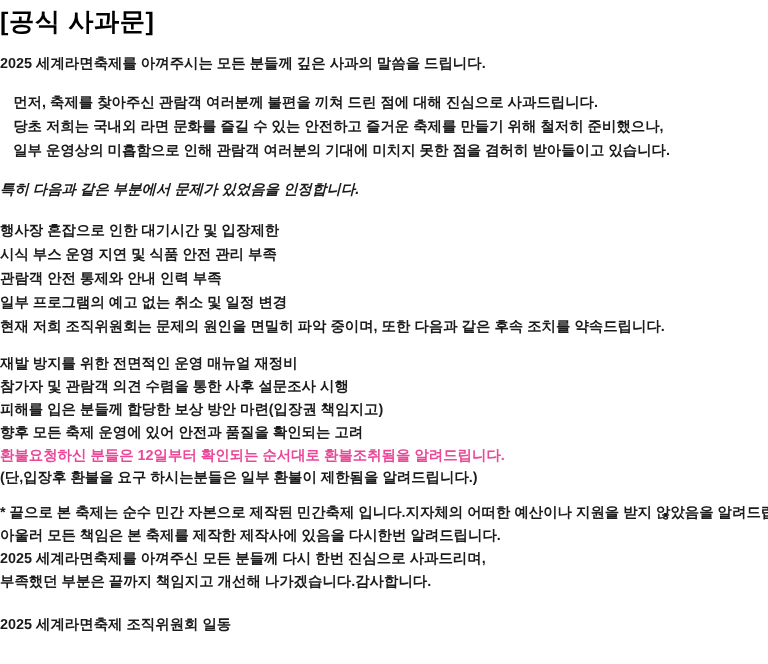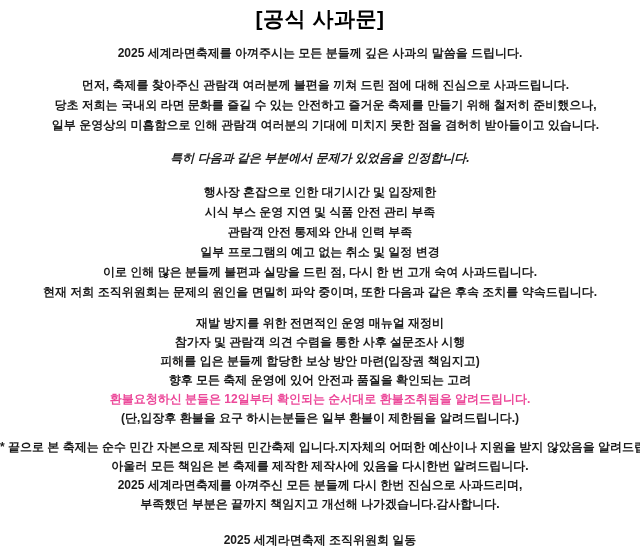--- a/index.html
+++ b/index.html
@@ -10,21 +10,21 @@
     overflow: hidden;
   }
   body {
     font-family: "Liberation Sans", "DejaVu Sans", sans-serif;
     color: #1b1b1b;
   }
   .doc {
     width: 640px;
     height: 553px;
     padding-top: 6px;
-    text-align: center;
+    text-align: left;
   }
   .title {
     font-size: 21px;
     line-height: 25px;
     font-weight: 800;
     color: #000000;
     letter-spacing: 0.5px;
   }
   .line {
     font-size: 12px;
@@ -66,21 +66,20 @@
     <p class="line">일부 운영상의 미흡함으로 인해 관람객 여러분의 기대에 미치지 못한 점을 겸허히 받아들이고 있습니다.</p>
   </div>
 
   <p class="line p-acknowledge">특히 다음과 같은 부분에서 문제가 있었음을 인정합니다.</p>
 
   <div class="p-issues">
     <p class="line">행사장 혼잡으로 인한 대기시간 및 입장제한</p>
     <p class="line">시식 부스 운영 지연 및 식품 안전 관리 부족</p>
     <p class="line">관람객 안전 통제와 안내 인력 부족</p>
     <p class="line">일부 프로그램의 예고 없는 취소 및 일정 변경</p>
-    <p class="line">이로 인해 많은 분들께 불편과 실망을 드린 점, 다시 한 번 고개 숙여 사과드립니다.</p>
     <p class="line">현재 저희 조직위원회는 문제의 원인을 면밀히 파악 중이며, 또한 다음과 같은 후속 조치를 약속드립니다.</p>
   </div>
 
   <div class="p-actions">
     <p class="line">재발 방지를 위한 전면적인 운영 매뉴얼 재정비</p>
     <p class="line">참가자 및 관람객 의견 수렴을 통한 사후 설문조사 시행</p>
     <p class="line">피해를 입은 분들께 합당한 보상 방안 마련(입장권 책임지고)</p>
     <p class="line">향후 모든 축제 운영에 있어 안전과 품질을 확인되는 고려</p>
     <p class="line refund-notice">환불요청하신 분들은 12일부터 확인되는 순서대로 환불조취됨을 알려드립니다.</p>
     <p class="line">(단,입장후 환불을 요구 하시는분들은 일부 환불이 제한됨을 알려드립니다.)</p>

